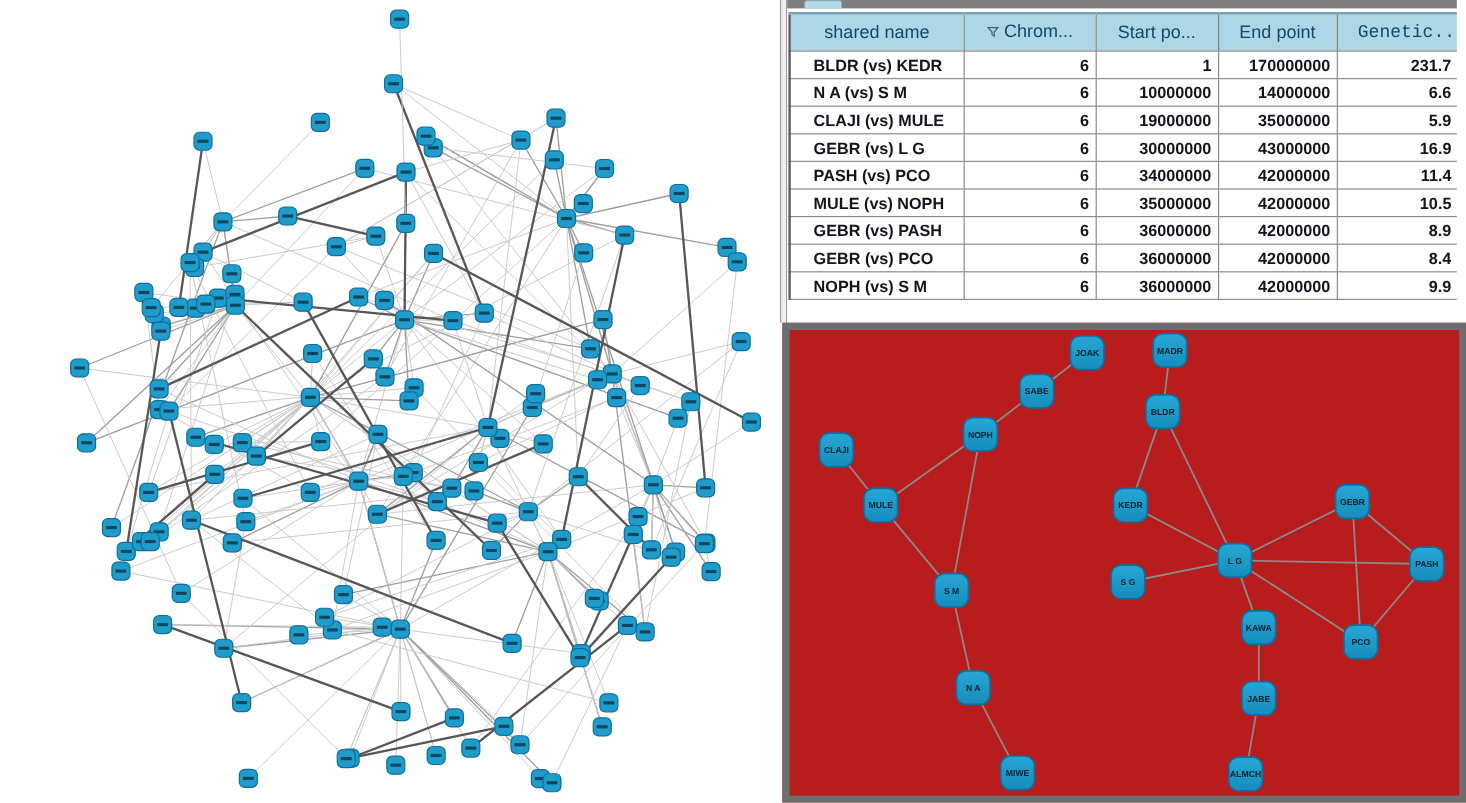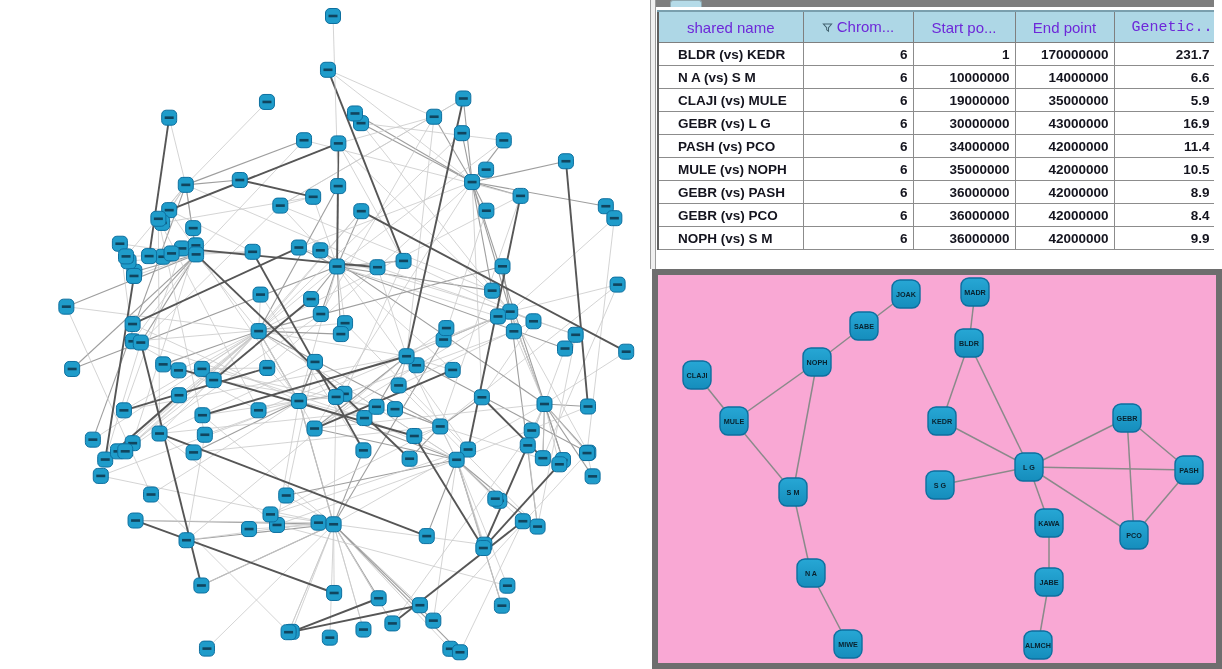--- a/index.html
+++ b/index.html
@@ -8,31 +8,31 @@
   .left-panel{position:absolute;left:0;top:0;width:650px;height:669px;background:#fff;}
   .divider{position:absolute;left:650px;top:0;width:4px;height:269px;background:#f0f0f0;
        border-left:1px solid #9b9b9b;border-right:1px solid #9b9b9b;}
   .table-panel{position:absolute;left:656px;top:0;width:566px;height:269px;background:#fff;}
   .top-bar{position:absolute;left:0;top:0;width:558px;height:7px;background:#7e7e7e;}
   .mini-tab{position:absolute;left:14px;top:0;width:32px;height:7px;background:#b5dbe8;
        border:1px solid #8fa8b0;border-bottom:none;border-radius:3px 3px 0 0;box-sizing:border-box;}
   .edge-table{position:absolute;left:1px;top:10px;width:557px;border-collapse:collapse;
        table-layout:fixed;}
   .edge-table th{background:#aed7e6;border:1px solid #7f7f7f;border-top:2px solid #7a9fae;
-       height:30px;font-size:15px;font-weight:400;color:#6d28d9;padding:0 17px;
+       height:30px;font-size:15px;font-weight:400;color:#0c4a6e;padding:0 17px;
        overflow:hidden;white-space:nowrap;}
   .edge-table td{border:1px solid #8c8c8c;height:22px;font-size:13.5px;font-weight:700;
        color:#14141e;padding:0 5px;overflow:hidden;white-space:nowrap;background:#fff;}
   .edge-table td:first-child{text-align:left;padding-left:19px;}
   .edge-table td{text-align:right;}
   .edge-table{border-left:2px solid #5f5f5f;}
   .funnel{display:inline-block;vertical-align:-1px;margin-right:4px;}
   .gutter{position:absolute;right:0;top:10px;width:8px;height:255px;background:#fff;}
   .graph-panel{position:absolute;left:652px;top:269px;width:570px;height:400px;
-       border:6px solid #6e6e6e;background:#f9a8d4;box-sizing:border-box;}
+       border:6px solid #6e6e6e;background:#b91c1c;box-sizing:border-box;}
   svg text{font-family:"Liberation Sans",sans-serif;}
 </style>
 </head>
 <body>
 
 <div class="app">
 
   <div class="left-panel">
     <svg id="ov" width="650" height="669">
         <line x1="132.5862919811277" y1="324.04706868988654" x2="196.11797852885368" y2="254.39079420008687" stroke="#9e9e9e" stroke-width="1.1"></line>

